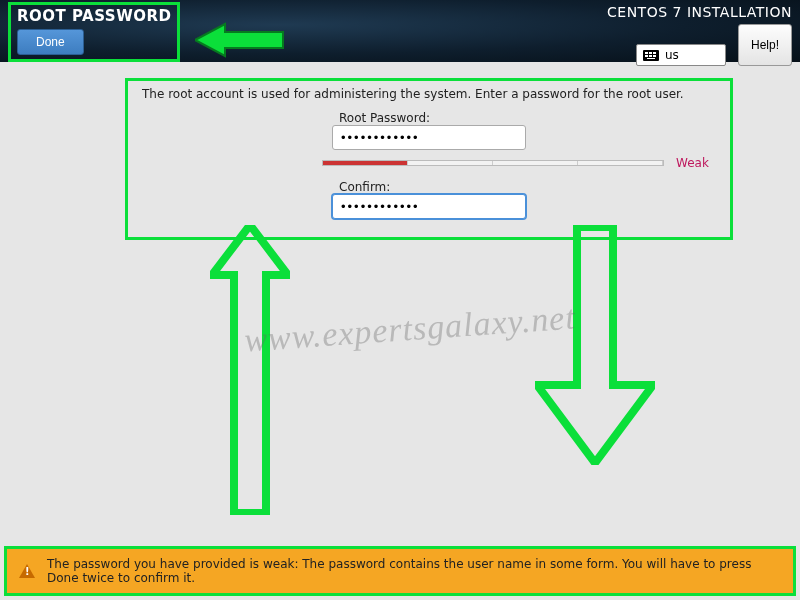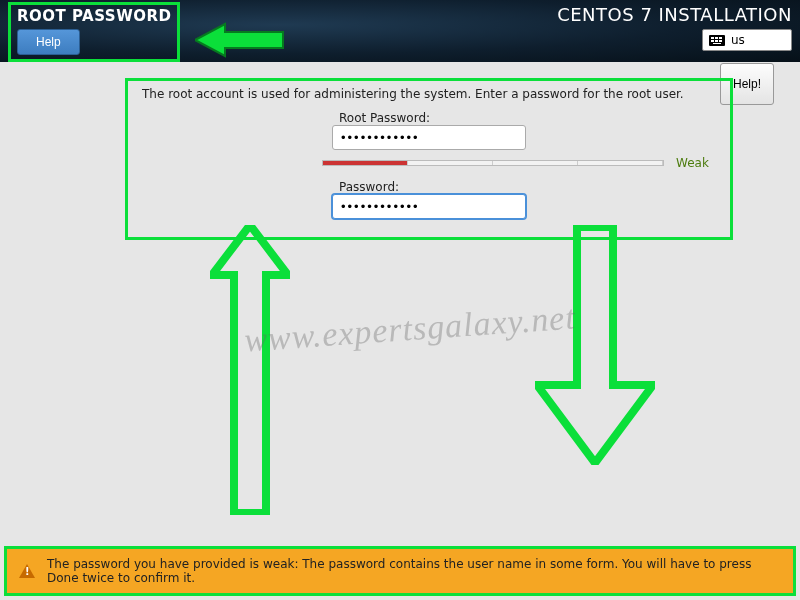--- a/index.html
+++ b/index.html
@@ -41,28 +41,27 @@
     margin-top: -2px;
   }
 
   .hdr-right {
     display: flex;
     flex-direction: column;
     align-items: flex-end;
     gap: 4px;
   }
   .install-title {
-    font-size: 18px;
+    font-size: 14px;
     letter-spacing: 0.5px;
   }
   .hdr-right-row {
     display: flex;
     gap: 12px;
-    align-items: center;
-    flex-direction: column;
+    align-items: flex-end;
   }
   .kb-box {
     background: #fff;
     color: #000;
     font-size: 12px;
     padding: 3px 6px;
     min-width: 90px;
     display: flex;
     align-items: center;
     gap: 6px;
@@ -138,21 +137,21 @@
     height:6px;
     border:1px solid #bbb;
     background:#f2f2f2;
     display:flex;
   }
   .meter-seg {
     border-right:1px solid #ccc;
     flex:1;
   }
   .meter-seg.fill { background:#c33; }
-  .meter-label { font-size:12px; color:#4d7c0f; min-width:40px; }
+  .meter-label { font-size:12px; color:#be185d; min-width:40px; }
 
   .warn-bar {
     position:absolute;
     left:4px; right:4px; bottom:4px;
     background:#f5a623;
     border:3px solid #0bdf3a;
     padding:8px 10px 8px 40px;
     font-size:12px;
     color:#222;
     min-height:40px;
@@ -197,21 +196,21 @@
     text-align:center;
   }
 </style>
 </head>
 <body>
 
 <div class="header">
   <div class="hdr-left-wrap">
     <div class="hdr-left">
       <div class="hdr-title">ROOT PASSWORD</div>
-      <button class="done-btn">Help</button>
+      <button class="done-btn">Done</button>
     </div>
   </div>
   <div class="hdr-right">
     <div class="install-title">CENTOS 7 INSTALLATION</div>
     <div class="hdr-right-row">
       <div class="kb-box">
         <span class="kb-icon"></span>
         <span>us</span>
       </div>
       <button class="help-btn">Help!</button>
@@ -231,21 +230,21 @@
     <div class="meter">
       <div class="meter-seg fill"></div>
       <div class="meter-seg"></div>
       <div class="meter-seg"></div>
       <div class="meter-seg"></div>
     </div>
     <div class="meter-label">Weak</div>
   </div>
 
   <div class="form-row">
-    <div class="form-label">Password:</div>
+    <div class="form-label">Confirm:</div>
     <input class="pw-input focus" type="text" readonly="" value="••••••••••••" style="">
   </div>
 </div>
 
 <div class="arrow" style="top:22px; left:195px;">
   <svg width="90" height="36">
       <polygon points="0,18 30,2 30,10 88,10 88,26 30,26 30,34" fill="#0bdf3a" stroke="#067a1f" stroke-width="2"></polygon>
     </svg>
 </div>
 

